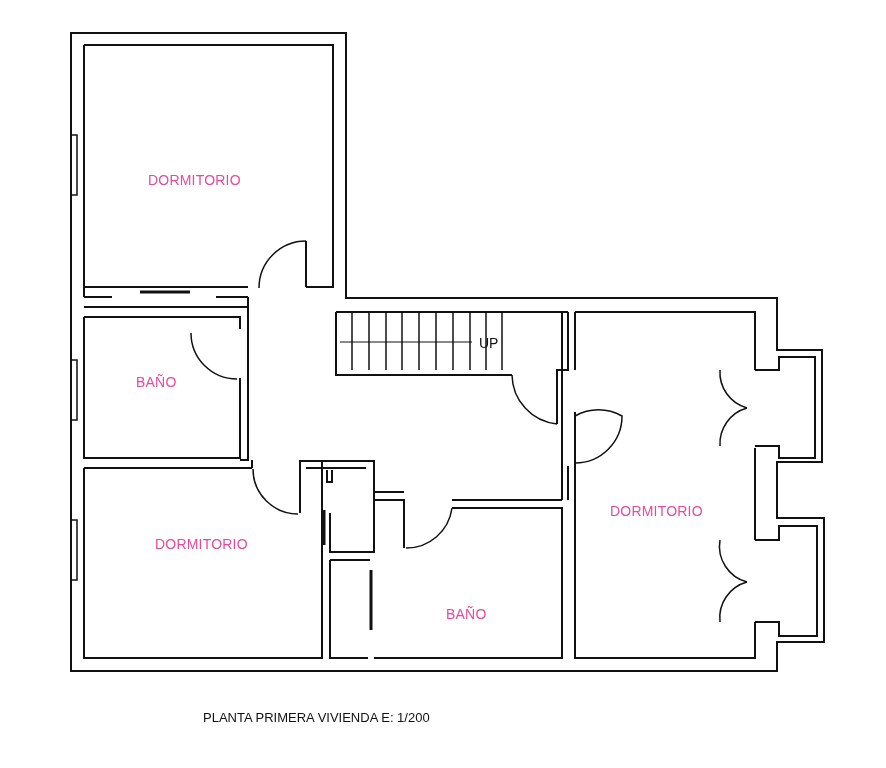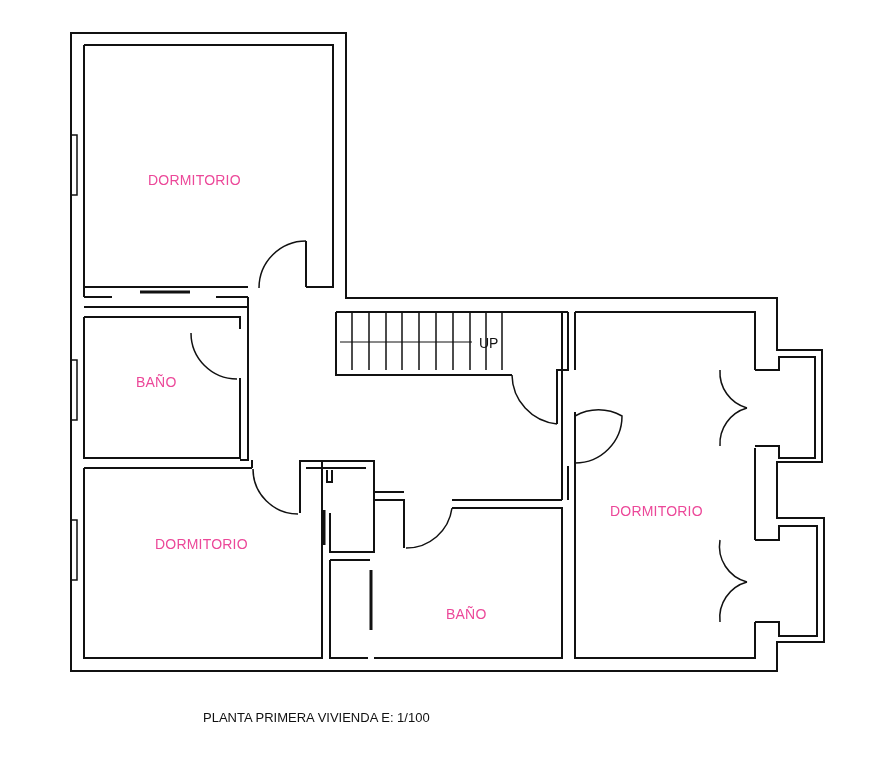--- a/index.html
+++ b/index.html
@@ -86,13 +86,13 @@
     <line x1="371" y1="570" x2="371" y2="630"></line>
   </g>
 </svg>
 
 <div class="room-label" style="left:148px;top:172px;">DORMITORIO</div>
 <div class="room-label" style="left:136px;top:374px;">BAÑO</div>
 <div class="room-label" style="left:155px;top:536px;">DORMITORIO</div>
 <div class="room-label" style="left:446px;top:606px;">BAÑO</div>
 <div class="room-label" style="left:610px;top:503px;">DORMITORIO</div>
 <div class="up-label" style="left:479px;top:335px;">UP</div>
-<div class="caption">PLANTA PRIMERA VIVIENDA  E: 1/100</div>
+<div class="caption">PLANTA PRIMERA VIVIENDA  E: 1/200</div>
 
 </body></html>

